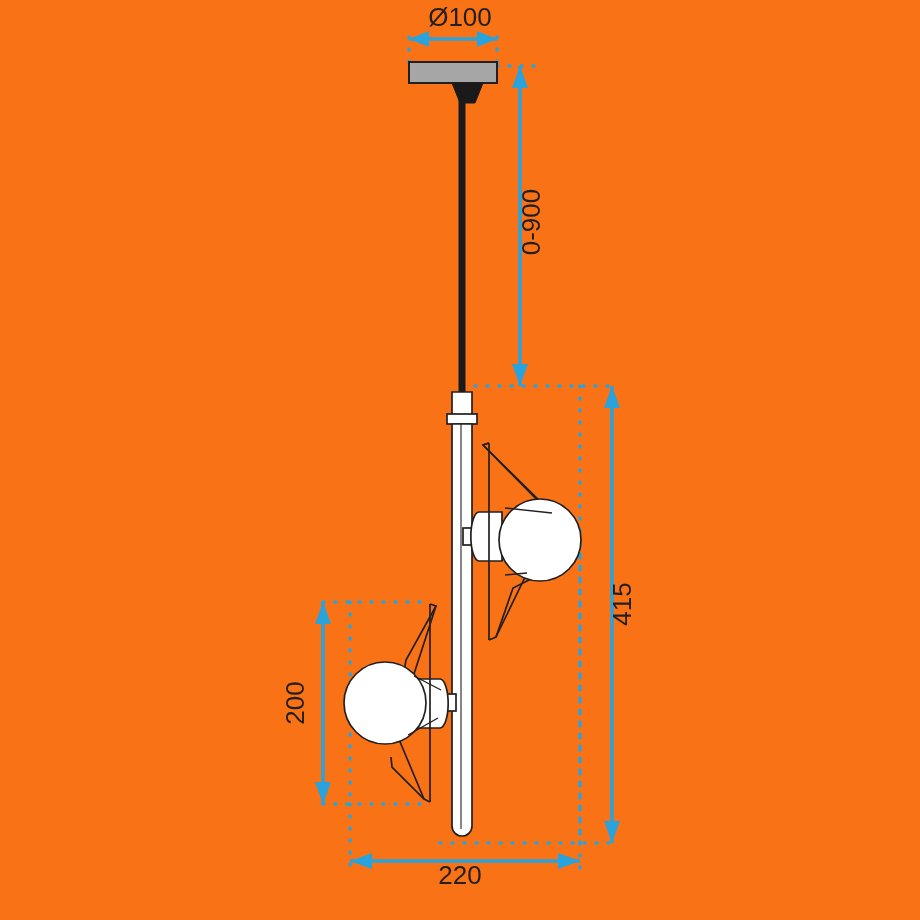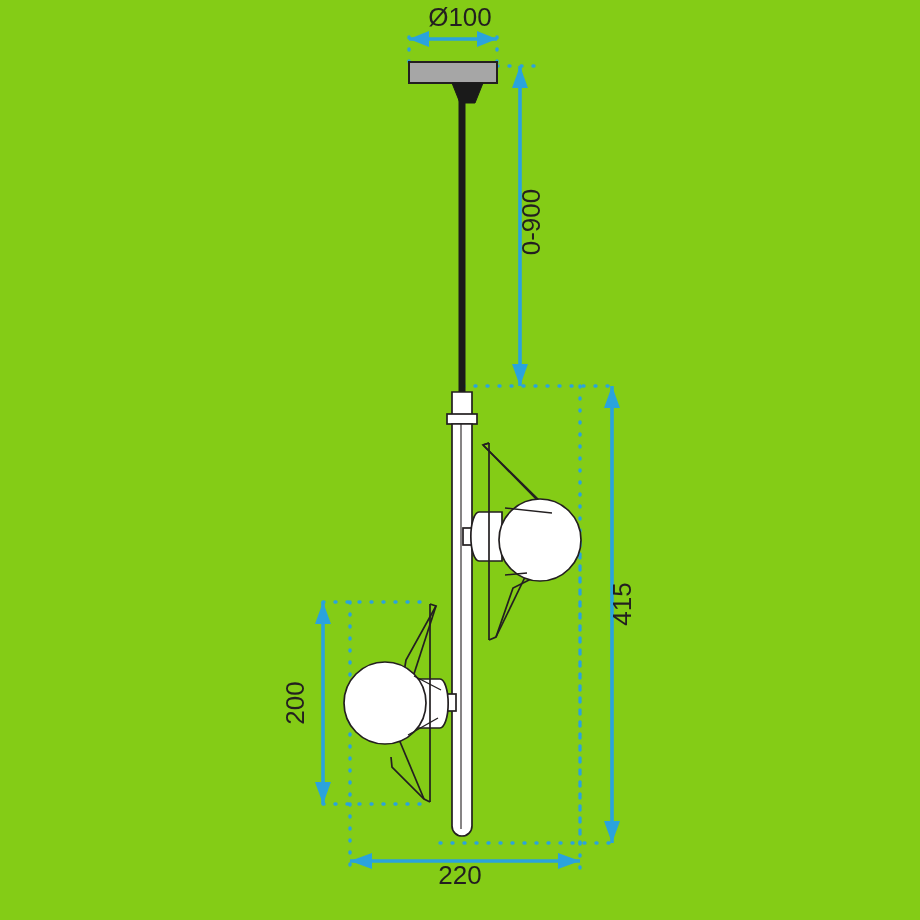--- a/index.html
+++ b/index.html
@@ -7,21 +7,21 @@
     padding: 0;
     background: #ffffff;
   }
   body {
     font-family: "Liberation Sans", sans-serif;
   }
   #stage {
     position: relative;
     width: 920px;
     height: 920px;
-    background: #84cc16;
+    background: #f97316;
     overflow: hidden;
   }
   #stage svg {
     position: absolute;
     left: 0;
     top: 0;
   }
   .dim-text {
     font-family: "Liberation Sans", sans-serif;
     font-size: 26px;

